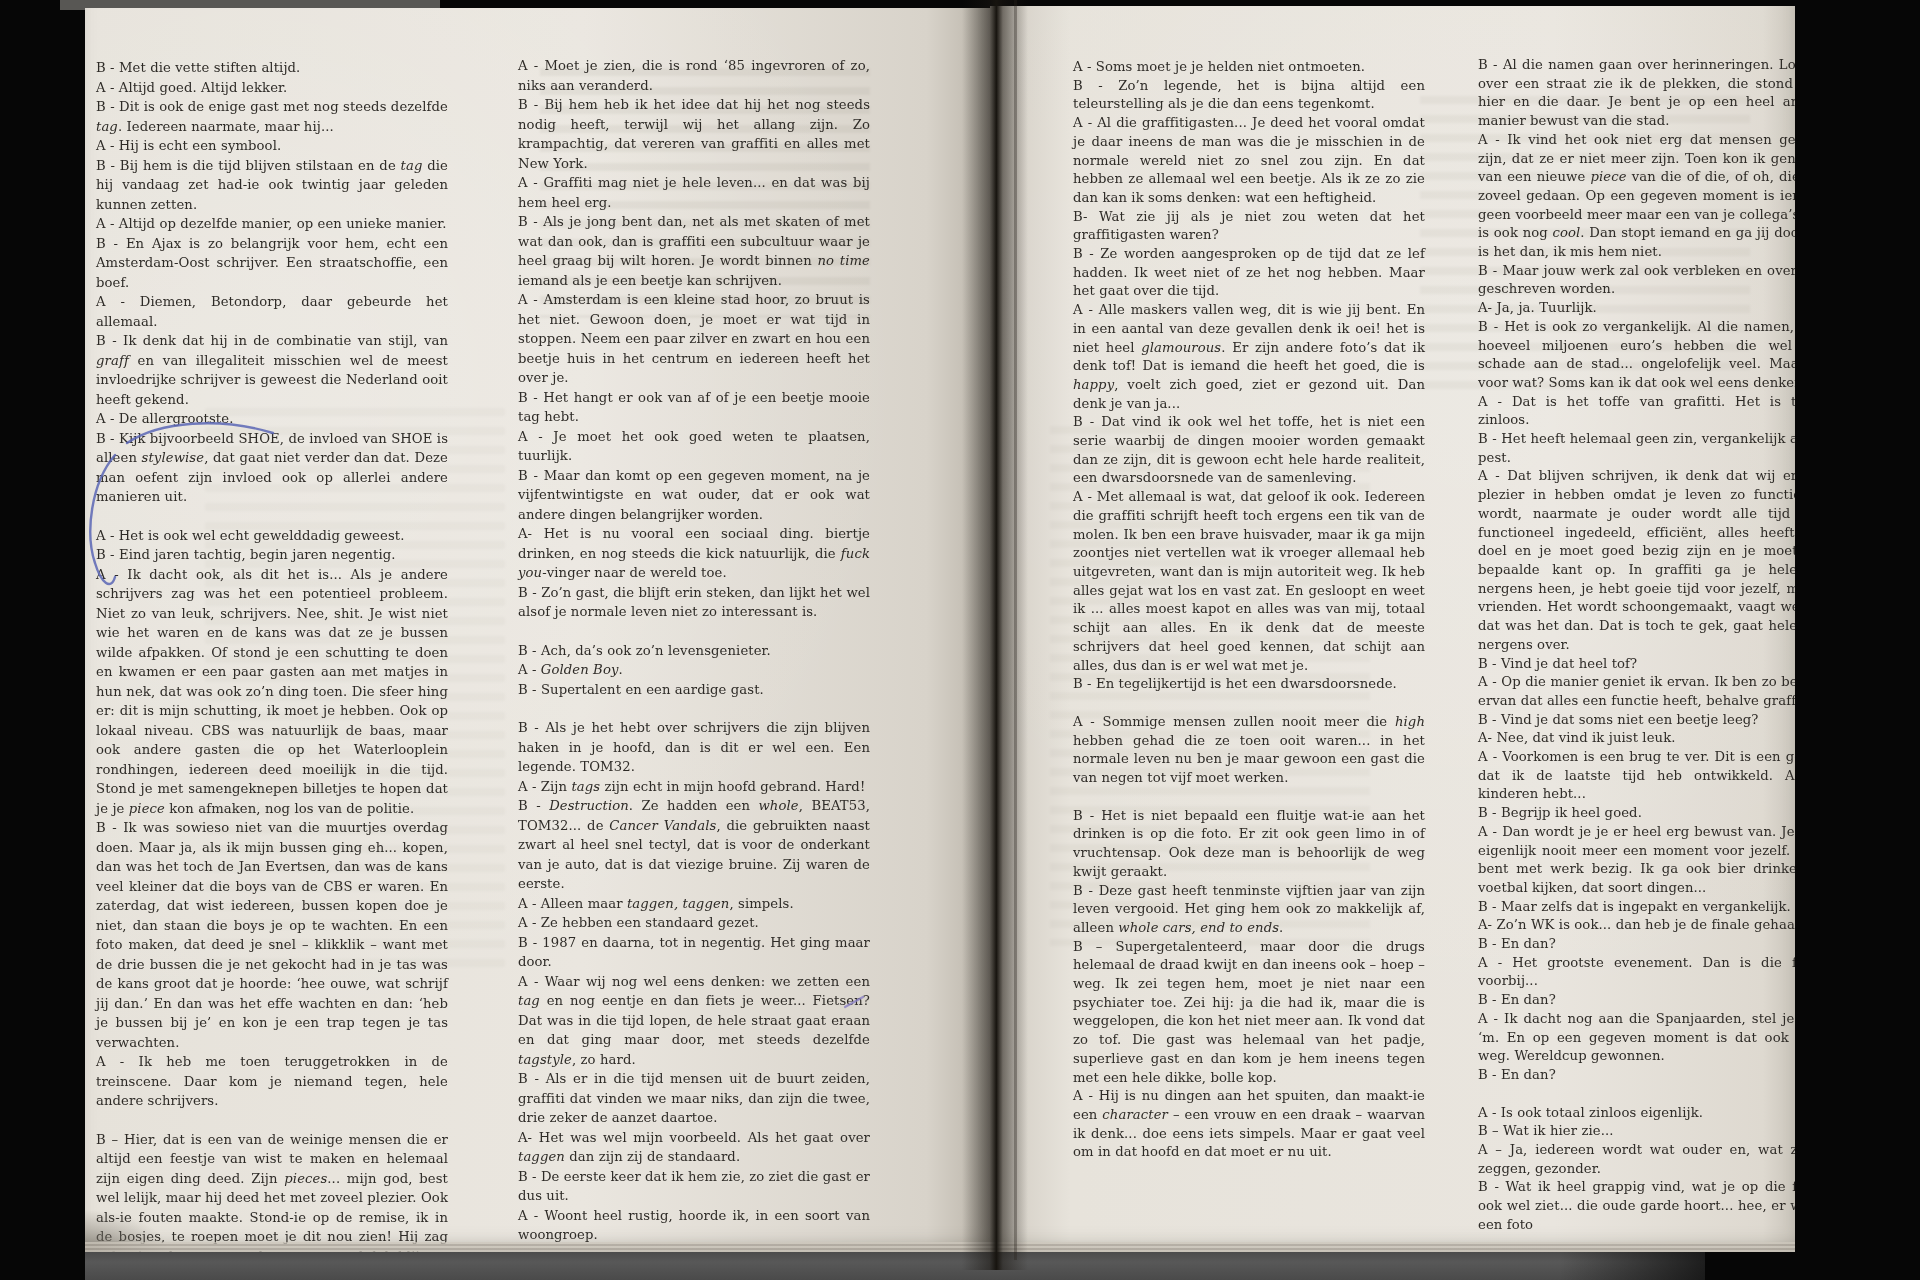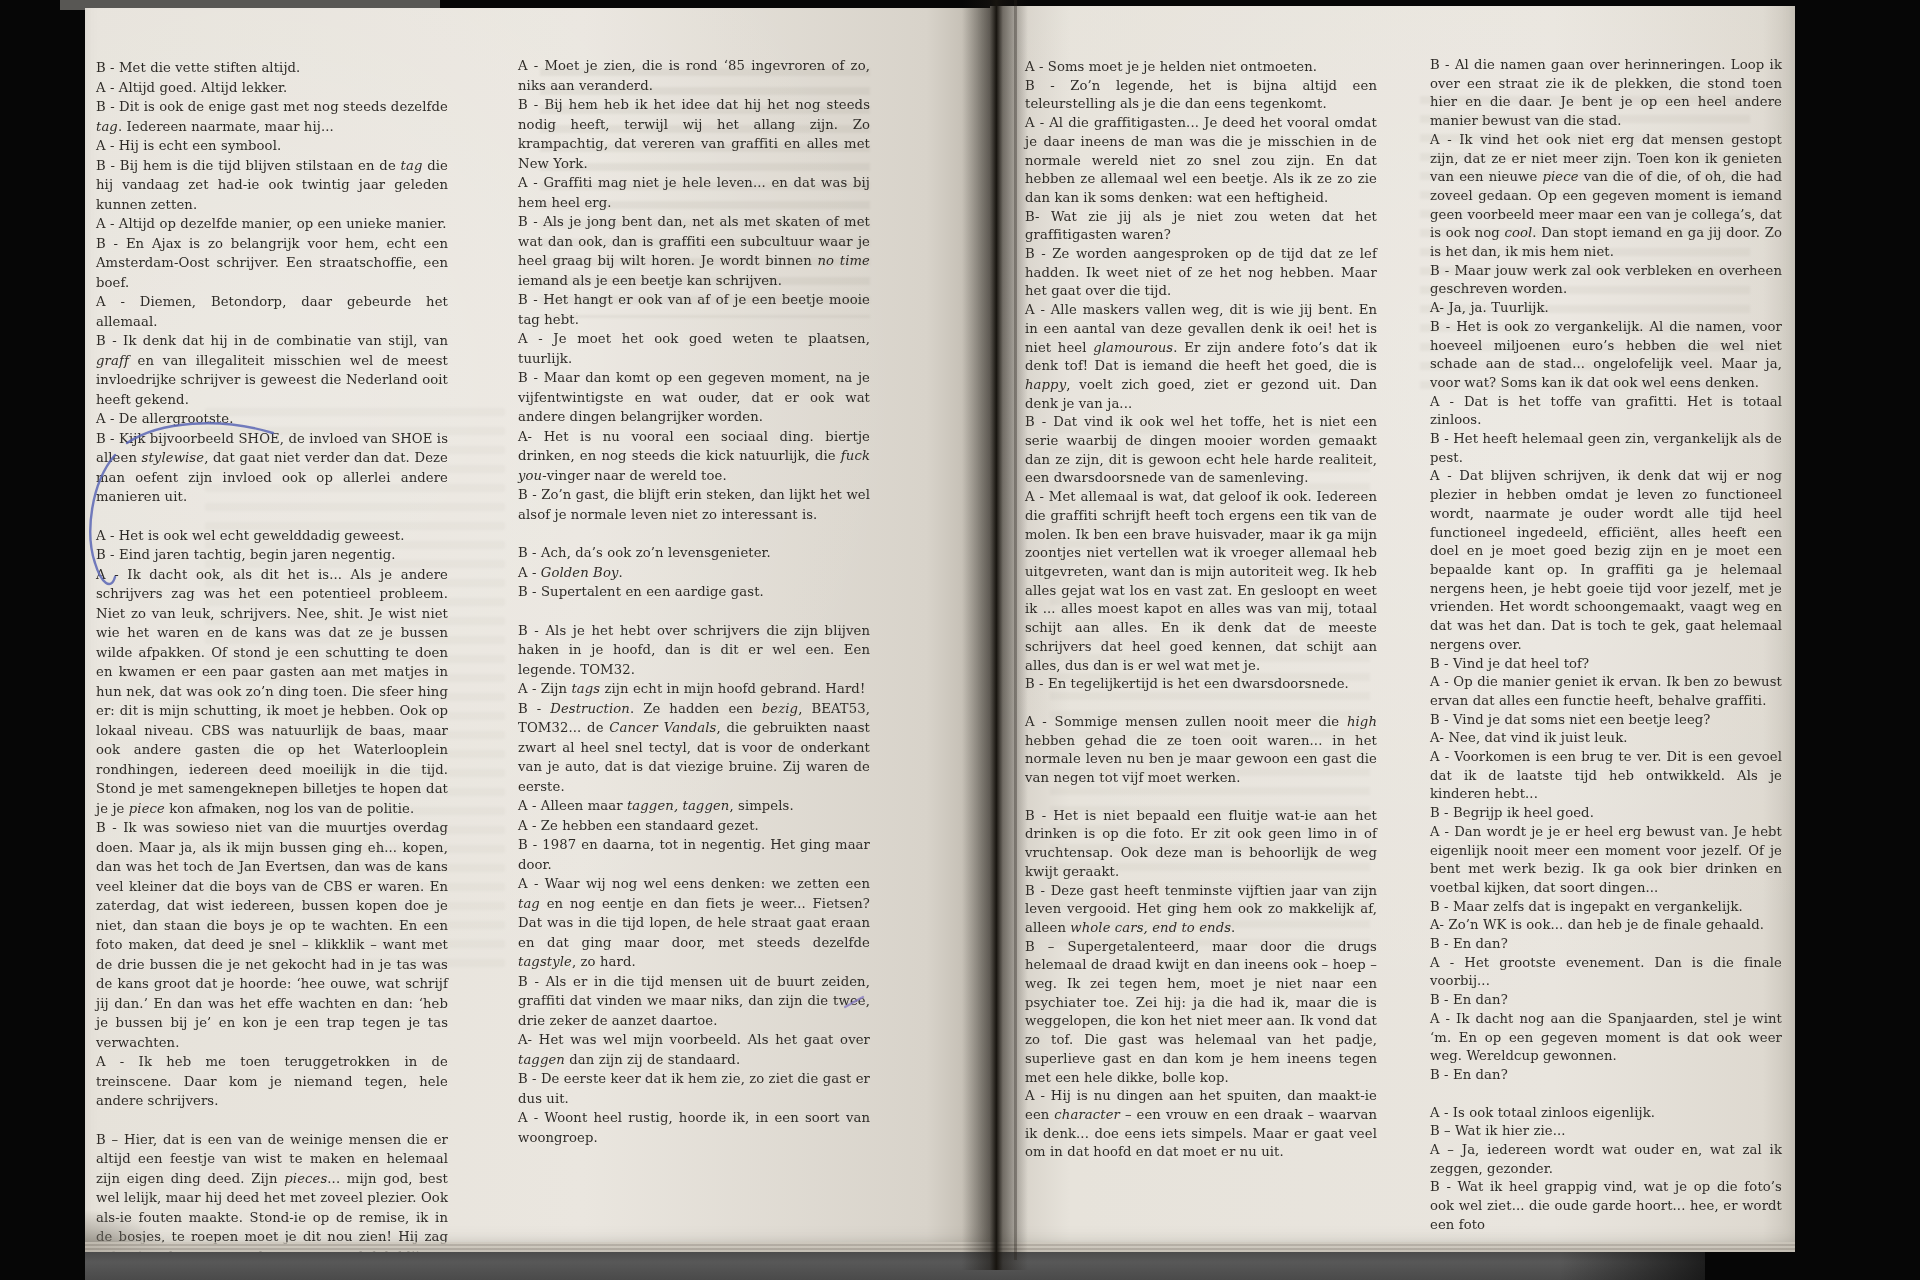--- a/index.html
+++ b/index.html
@@ -29,21 +29,21 @@
     background:linear-gradient(90deg,rgba(20,18,15,0) 0%,rgba(25,22,18,.55) 42%,#17140f 52%,rgba(28,24,19,.5) 62%,rgba(20,18,15,0) 100%);}
   #crease-right{position:absolute;left:1014px;top:0;width:3px;height:1260px;background:rgba(40,35,28,.35);}
   
   .sheet-edges{position:absolute;left:0;bottom:0;width:100%;height:10px;
     background:repeating-linear-gradient(180deg,#cfc9be 0 2px,#aba49a 2px 4px);opacity:.7;}
   #corner-curl{position:absolute;left:0;bottom:0;width:150px;height:70px;
     background:radial-gradient(120px 60px at 0% 100%,rgba(120,115,105,.8),rgba(120,115,105,0) 70%);}
 
   .col{position:absolute;width:352px;color:#2e2b27;font-size:13.2px;line-height:19.5px;
        text-align:justify;letter-spacing:.1px;}
-  #page-right .col{line-height:18.7px;}
+  #page-right .col{line-height:18.7px;margin-left:48px;}
   .para{margin:0;}
   .para.gap{margin-top:19px;}
   .para em{font-style:italic;}
 
   
   .ghost{position:absolute;filter:blur(1.3px);opacity:.5;
     background:repeating-linear-gradient(180deg,rgba(130,122,108,.18) 0 8px,rgba(130,122,108,0) 8px 19px);}
   .ghost.g1{left:455px;top:60px;width:330px;height:250px;}
   .ghost.g3{left:120px;top:400px;width:300px;height:560px;opacity:.28;}
   .ghost.g4{left:430px;top:90px;width:330px;height:300px;opacity:.4;}
@@ -80,31 +80,32 @@
         <p class="para"><span>A - Ik dacht ook, als dit het is... Als je andere schrijvers zag was het een potentieel probleem. Niet zo van leuk, schrijvers. Nee, shit. Je wist niet wie het waren en de kans was dat ze je bussen wilde afpakken. Of stond je een schutting te doen en kwamen er een paar gasten aan met matjes in hun nek, dat was ook zo’n ding toen. Die sfeer hing er: dit is mijn schutting, ik moet je hebben. Ook op lokaal niveau. CBS was natuurlijk de baas, maar ook andere gasten die op het Waterlooplein rondhingen, iedereen deed moeilijk in die tijd. Stond je met samengeknepen billetjes te hopen dat je je </span><em>piece</em><span> kon afmaken, nog los van de politie.</span></p>
         <p class="para"><span>B - Ik was sowieso niet van die muurtjes overdag doen. Maar ja, als ik mijn bussen ging eh... kopen, dan was het toch de Jan Evertsen, dan was de kans veel kleiner dat die boys van de CBS er waren. En zaterdag, dat wist iedereen, bussen kopen doe je niet, dan staan die boys je op te wachten. En een foto maken, dat deed je snel – klikklik – want met de drie bussen die je net gekocht had in je tas was de kans groot dat je hoorde: ‘hee ouwe, wat schrijf jij dan.’ En dan was het effe wachten en dan: ‘heb je bussen bij je’ en kon je een trap tegen je tas verwachten.</span></p>
         <p class="para"><span>A - Ik heb me toen teruggetrokken in de treinscene. Daar kom je niemand tegen, hele andere schrijvers.</span></p>
         <p class="para gap"><span>B – Hier, dat is een van de weinige mensen die er altijd een feestje van wist te maken en helemaal zijn eigen ding deed. Zijn </span><em>pieces</em><span>... mijn god, best wel lelijk, maar hij deed het met zoveel plezier. Ook als-ie fouten maakte. Stond-ie op de remise, ik in de bosjes, te roepen moet je dit nou zien! Hij zag ook niet de gevaren, het moest wel lol blijven. Lachen toch. Niet dat Duitse van </span></p>
       </div>
     <div class="col" style="left:433px;top:48px;">
         <p class="para"><span>A - Moet je zien, die is rond ‘85 ingevroren of zo, niks aan veranderd.</span></p>
         <p class="para"><span>B - Bij hem heb ik het idee dat hij het nog steeds nodig heeft, terwijl wij het allang zijn. Zo krampachtig, dat vereren van graffiti en alles met New York.</span></p>
         <p class="para"><span>A - Graffiti mag niet je hele leven... en dat was bij hem heel erg.</span></p>
         <p class="para"><span>B - Als je jong bent dan, net als met skaten of met wat dan ook, dan is graffiti een subcultuur waar je heel graag bij wilt horen. Je wordt binnen </span><em>no time</em><span> iemand als je een beetje kan schrijven.</span></p>
+        <p class="para"><span>A - Amsterdam is een kleine stad hoor, zo bruut is het niet. Gewoon doen, je moet er wat tijd in stoppen. Neem een paar zilver en zwart en hou een beetje huis in het centrum en iedereen heeft het over je.</span></p>
         <p class="para"><span>B - Het hangt er ook van af of je een beetje mooie tag hebt.</span></p>
         <p class="para"><span>A - Je moet het ook goed weten te plaatsen, tuurlijk.</span></p>
         <p class="para"><span>B - Maar dan komt op een gegeven moment, na je vijfentwintigste en wat ouder, dat er ook wat andere dingen belangrijker worden.</span></p>
         <p class="para"><span>A- Het is nu vooral een sociaal ding. biertje drinken, en nog steeds die kick natuurlijk, die </span><em>fuck you</em><span>-vinger naar de wereld toe.</span></p>
         <p class="para"><span>B - Zo’n gast, die blijft erin steken, dan lijkt het wel alsof je normale leven niet zo interessant is.</span></p>
         <p class="para gap"><span>B - Ach, da’s ook zo’n levensgenieter.</span></p>
         <p class="para"><span>A - </span><em>Golden Boy</em><span>.</span></p>
         <p class="para"><span>B - Supertalent en een aardige gast.</span></p>
         <p class="para gap"><span>B - Als je het hebt over schrijvers die zijn blijven haken in je hoofd, dan is dit er wel een. Een legende. TOM32.</span></p>
         <p class="para"><span>A - Zijn </span><em>tags</em><span> zijn echt in mijn hoofd gebrand. Hard!</span></p>
-        <p class="para"><span>B - </span><em>Destruction</em><span>. Ze hadden een </span><em>bezig</em><span>, BEAT53, TOM32... de </span><em>Cancer Vandals</em><span>, die gebruikten naast zwart al heel snel tectyl, dat is voor de onderkant van je auto, dat is dat viezige bruine. Zij waren de eerste.</span></p>
+        <p class="para"><span>B - </span><em>Destruction</em><span>. Ze hadden een </span><em>whole</em><span>, BEAT53, TOM32... de </span><em>Cancer Vandals</em><span>, die gebruikten naast zwart al heel snel tectyl, dat is voor de onderkant van je auto, dat is dat viezige bruine. Zij waren de eerste.</span></p>
         <p class="para"><span>A - Alleen maar </span><em>taggen, taggen</em><span>, simpels.</span></p>
         <p class="para"><span>A - Ze hebben een standaard gezet.</span></p>
         <p class="para"><span>B - 1987 en daarna, tot in negentig. Het ging maar door.</span></p>
         <p class="para"><span>A - Waar wij nog wel eens denken: we zetten een </span><em>tag</em><span> en nog eentje en dan fiets je weer... Fietsen? Dat was in die tijd lopen, de hele straat gaat eraan en dat ging maar door, met steeds dezelfde </span><em>tagstyle</em><span>, zo hard.</span></p>
         <p class="para"><span>B - Als er in die tijd mensen uit de buurt zeiden, graffiti dat vinden we maar niks, dan zijn die twee, drie zeker de aanzet daartoe.</span></p>
         <p class="para"><span>A- Het was wel mijn voorbeeld. Als het gaat over </span><em>taggen</em><span> dan zijn zij de standaard.</span></p>
         <p class="para"><span>B - De eerste keer dat ik hem zie, zo ziet die gast er dus uit.</span></p>
         <p class="para"><span>A - Woont heel rustig, hoorde ik, in een soort van woongroep.</span></p>
       </div>
 

